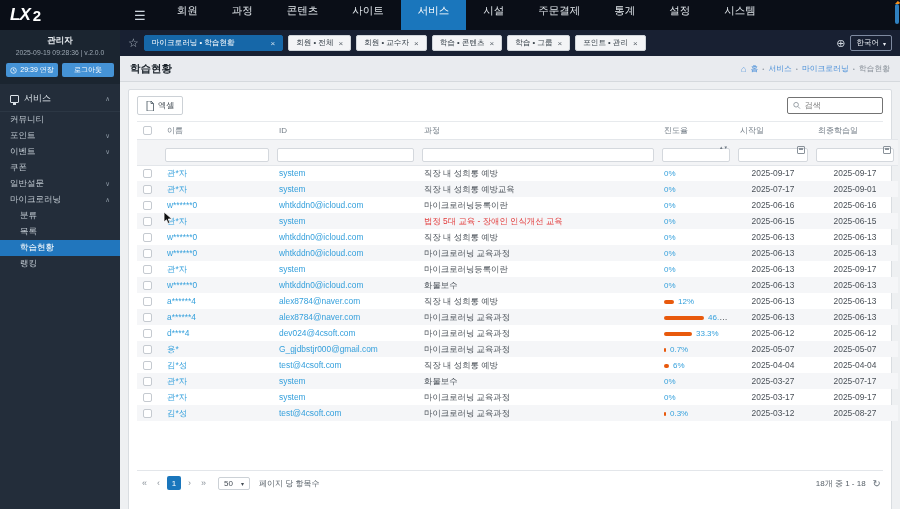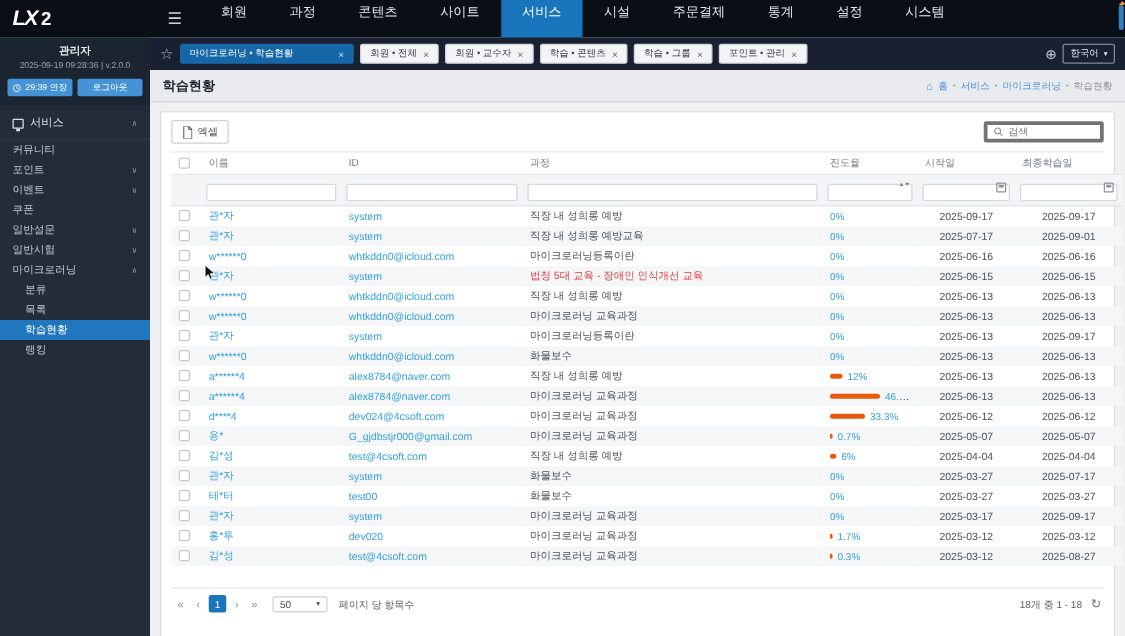--- a/index.html
+++ b/index.html
@@ -54,21 +54,21 @@
   .crumb-link { color:#4a90d9; cursor:pointer; }
   .crumb-cur { color:#8a929a; }
   .crumb-sep { color:#9aa2ab; font-size:6px; }
   .home-icon { color:#4a90d9; font-size:9px; }
 
   .content-body { flex:1; padding:7px 8px 8px; }
   .panel { background:#fff; border:1px solid #d9dde1; border-radius:2px; height:100%; padding:6px 8px 20px; display:flex; flex-direction:column; }
 
   .panel-toolbar { display:flex; align-items:center; justify-content:space-between; padding-bottom:6px; border-bottom:1px solid #e7eaed; }
   .excel-btn { display:flex; align-items:center; gap:4px; background:#fff; border:1px solid #ccd1d6; border-radius:2px; font-size:8.2px; color:#454d55; padding:3px 8px; cursor:pointer; font-family:inherit; }
-  .search-box { display:flex; align-items:center; gap:4px; border:3px solid #737373; border-radius:2px; height:17px; width:96px; padding:0 5px; }
+  .search-box { display:flex; align-items:center; gap:4px; border:1px solid #737373; border-radius:2px; height:17px; width:96px; padding:0 5px; }
   .search-box input { border:none; outline:none; width:100%; font-size:8px; font-family:inherit; color:#333; }
   .group-hint { font-size:8px; color:#55606a; padding:6px 2px; }
 
   table { width:100%; border-collapse:collapse; table-layout:fixed; }
   thead th { font-size:8px; color:#737d87; font-weight:normal; text-align:left; padding:3px 6px; border-bottom:1px solid #e3e6ea; }
   tr.filter-row td { background:#f3f4f6; padding:3px 4px; border-bottom:1px solid #e3e6ea; }
   .f-input { width:100%; height:14px; border:1px solid #d4d8dd; border-radius:2px; background:#fff; font-family:inherit; font-size:8px; padding:0 3px; outline:none; }
   .f-wrap { position:relative; }
   .spin { position:absolute; right:2px; top:2px; display:flex; flex-direction:column; line-height:5px; font-size:4.5px; color:#707a84; }
   .cal-icon { position:absolute; right:3px; top:3px; width:8px; height:8px; border:1px solid #8a929a; border-radius:1px; }
@@ -79,21 +79,21 @@
   .cell-link { color:#35a0dc; cursor:pointer; }
   .course-red { color:#e23b3b; }
   .pbar { display:inline-block; height:4px; background:#e8590c; border-radius:2px; vertical-align:middle; margin-right:4px; }
   .pct { color:#35a0dc; font-size:8px; }
   td.c-date { text-align:center; }
   .cb { width:9px; height:9px; border:1px solid #c5cad0; border-radius:2px; background:#fff; cursor:pointer; }
 
   .tfooter { margin-top:auto; border-top:1px solid #e3e6ea; display:flex; align-items:center; padding:5px 2px 2px; font-size:8px; color:#555e66; gap:4px; }
   .pg-btn { color:#8a929a; font-size:9px; padding:0 3px; cursor:pointer; }
   .pg-cur { background:#1a76bc; color:#fff; width:14px; height:14px; border-radius:2px; display:flex; align-items:center; justify-content:center; font-size:8px; cursor:pointer; }
-  .pp-select { border:1px solid #ccd1d6; border-radius:2px; padding:1px 5px; display:flex; gap:20px; align-items:center; margin:0 5px; cursor:pointer; color:#454d55; }
+  .pp-select { border:1px solid #ccd1d6; border-radius:2px; padding:1px 5px; display:flex; gap:8px; align-items:center; margin:0 5px; cursor:pointer; color:#454d55; }
   .foot-right { margin-left:auto; display:flex; align-items:flex-start; gap:7px; }
   .refresh-icon { font-size:10px; color:#6b747d; cursor:pointer; }
 
   .cursor-ptr { position:absolute; left:163px; top:211px; z-index:9; pointer-events:none; }
   .scroll-thumb { position:absolute; right:1px; top:4px; width:4px; height:20px; background:#2f80c0; border-radius:2px; z-index:9; }
 </style>
 </head>
 <body>
 
 <div class="topbar">
@@ -154,24 +154,20 @@
           <span class="chev">∨</span>
         </div>
         <div class="side-item">
           <span>쿠폰</span>
         </div>
         <div class="side-item">
           <span>일반설문</span>
           <span class="chev">∨</span>
         </div>
         <div class="side-item">
-          <span>일반시험</span>
-          <span class="chev">∨</span>
-        </div>
-        <div class="side-item">
           <span>마이크로러닝</span>
           <span class="chev">∧</span>
         </div>
         <div class="side-sub">분류</div>
         <div class="side-sub">목록</div>
         <div class="side-sub active">학습현황</div>
         <div class="side-sub">랭킹</div>
       </div>
   </div>
 
@@ -436,48 +432,26 @@
                 <td><span class="cell-link">system</span></td>
                 <td><span>화물보수</span></td>
                 <td><span class="pct">0%</span></td>
                 <td class="c-date">2025-03-27</td>
                 <td class="c-date">2025-07-17</td>
               </tr>
               <tr>
                 <td>
                   <div class="cb"></div>
                 </td>
-                <td><span class="cell-link">테*터</span></td>
-                <td><span class="cell-link">test00</span></td>
-                <td><span>화물보수</span></td>
-                <td><span class="pct">0%</span></td>
-                <td class="c-date">2025-03-27</td>
-                <td class="c-date">2025-03-27</td>
-              </tr>
-              <tr>
-                <td>
-                  <div class="cb"></div>
-                </td>
                 <td><span class="cell-link">관*자</span></td>
                 <td><span class="cell-link">system</span></td>
                 <td><span>마이크로러닝 교육과정</span></td>
                 <td><span class="pct">0%</span></td>
                 <td class="c-date">2025-03-17</td>
                 <td class="c-date">2025-09-17</td>
-              </tr>
-              <tr>
-                <td>
-                  <div class="cb"></div>
-                </td>
-                <td><span class="cell-link">홍*투</span></td>
-                <td><span class="cell-link">dev020</span></td>
-                <td><span>마이크로러닝 교육과정</span></td>
-                <td><span class="pbar" style="width: 2px;"></span><span class="pct">1.7%</span></td>
-                <td class="c-date">2025-03-12</td>
-                <td class="c-date">2025-03-12</td>
               </tr>
               <tr>
                 <td>
                   <div class="cb"></div>
                 </td>
                 <td><span class="cell-link">김*성</span></td>
                 <td><span class="cell-link">test@4csoft.com</span></td>
                 <td><span>마이크로러닝 교육과정</span></td>
                 <td><span class="pbar" style="width: 2px;"></span><span class="pct">0.3%</span></td>
                 <td class="c-date">2025-03-12</td>

